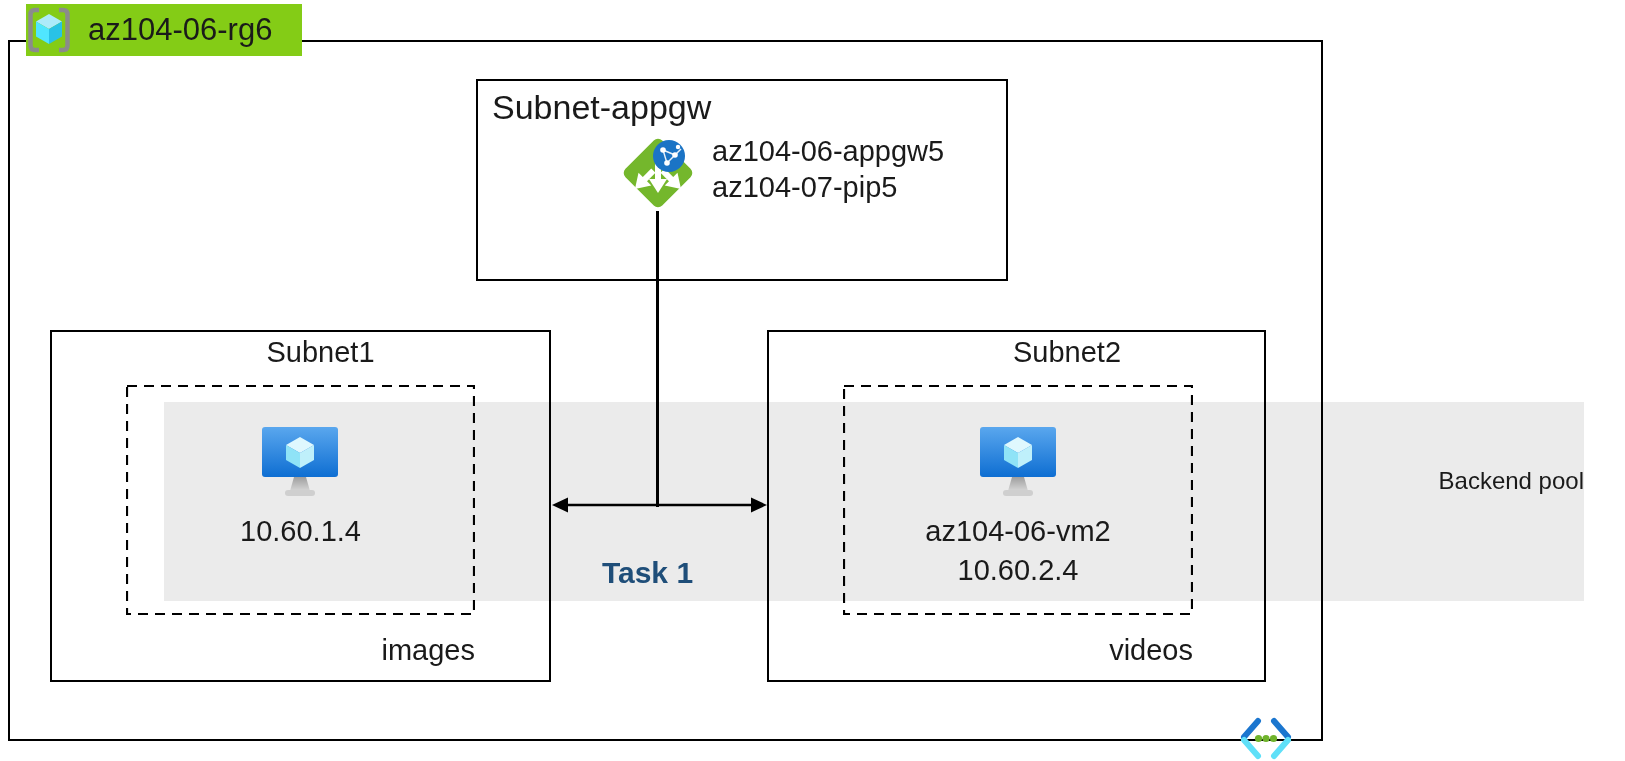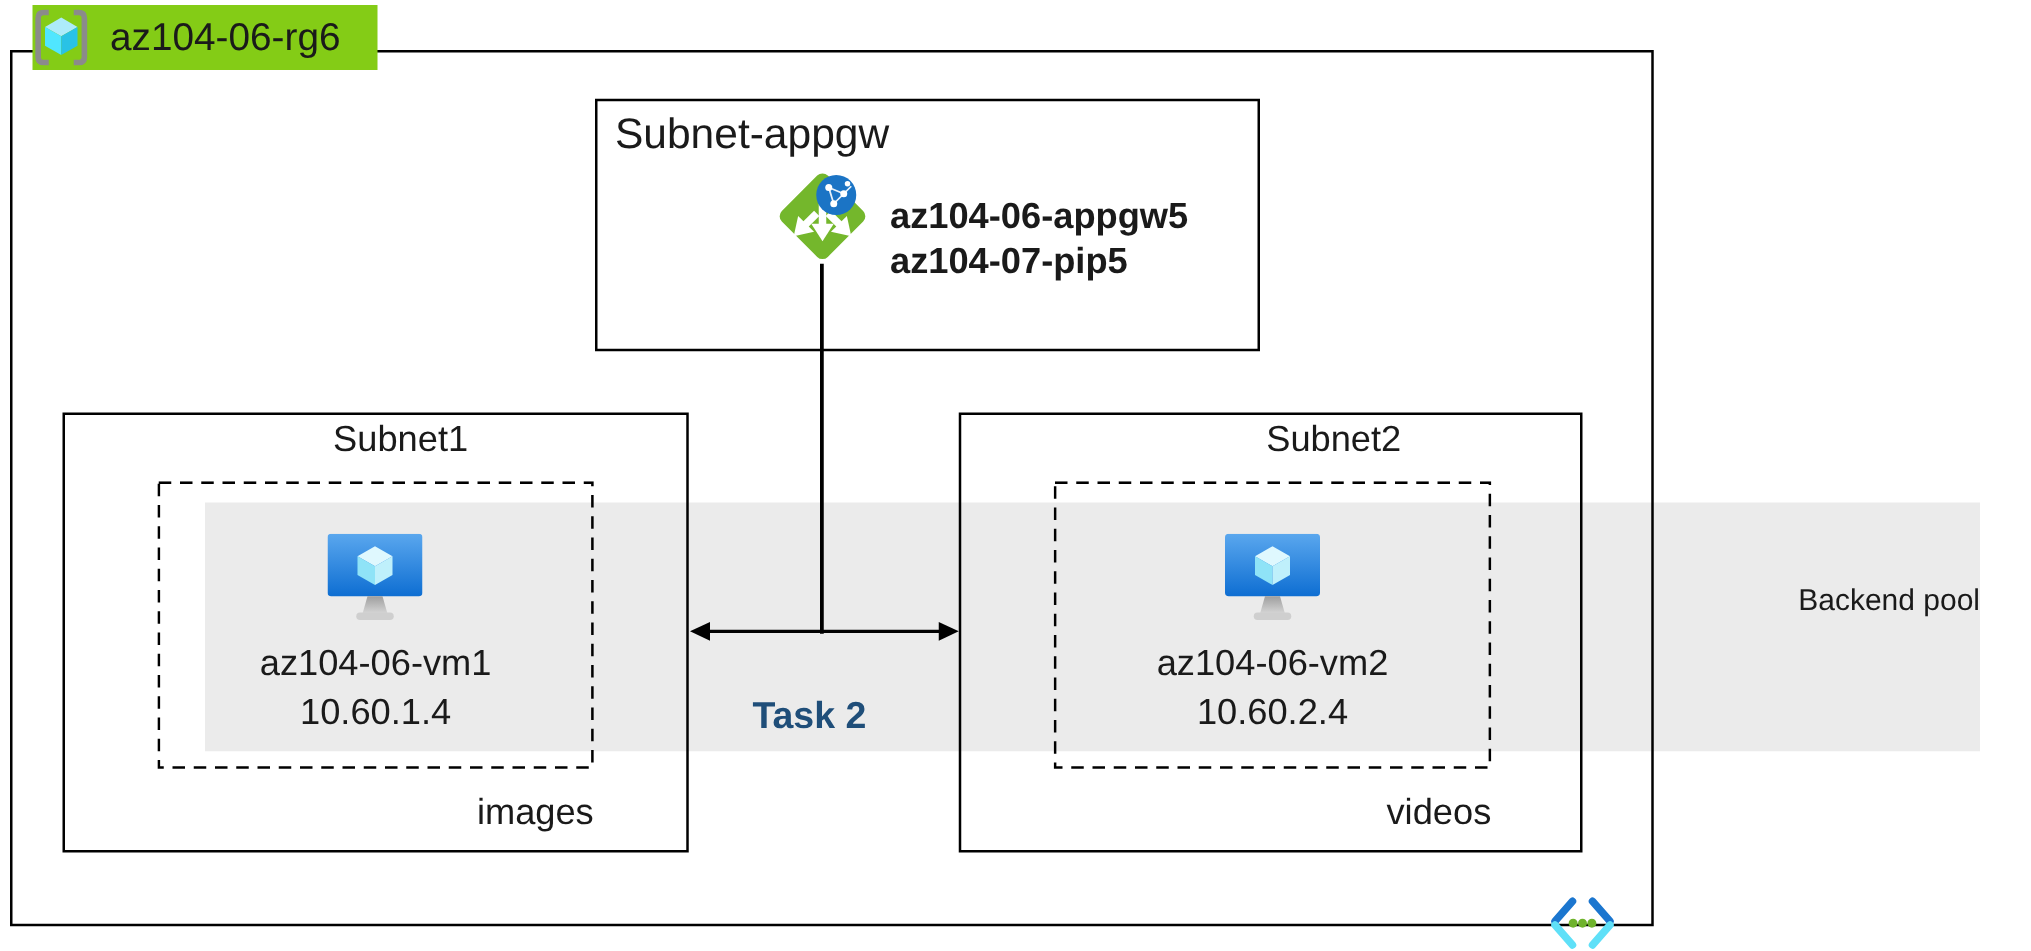--- a/index.html
+++ b/index.html
@@ -36,21 +36,21 @@
   .subnet-title{top:336px;}
   #subnet1-title{left:50px;width:541px;}
   #subnet2-title{left:778px;width:578px;}
   .vm-text{text-align:center;font-size:29px;line-height:39px;z-index:3;}
   #vm1-text{left:126px;width:349px;top:512px;}
   #vm2-text{left:843px;width:350px;top:512px;}
   .caption{text-align:right;font-size:29px;z-index:3;}
   #subnet1-caption{left:126px;width:349px;top:634px;}
   #subnet2-caption{left:843px;width:350px;top:634px;}
   #appgw-text{
-    left:712px;top:155px;font-size:29px;line-height:36px;z-index:3;white-space:nowrap;font-weight:bold;
+    left:712px;top:133px;font-size:29px;line-height:36px;z-index:3;white-space:nowrap;
   }
   #backend-label{
     left:1330px;top:467px;width:254px;text-align:right;
     font-size:24px;z-index:3;white-space:nowrap;
   }
   #task-label{
     left:575px;top:556px;width:145px;text-align:center;
     font-size:30px;font-weight:bold;color:#1F4E79;z-index:3;
   }
   
@@ -121,21 +121,21 @@
   </div>
 
   <div id="appgw-connector" class="abs"></div>
 
   <svg class="abs z3" style="left:551px;top:493px;" width="217" height="24" viewBox="0 0 217 24">
     <line x1="12" y1="12" x2="205" y2="12" stroke="#000" stroke-width="2.6"></line>
     <polygon points="1,12 17,4.5 17,19.5" fill="#000"></polygon>
     <polygon points="216,12 200,4.5 200,19.5" fill="#000"></polygon>
   </svg>
 
-  <div id="task-label" class="abs">Task 2</div>
+  <div id="task-label" class="abs">Task 1</div>
 
   <div id="subnet1-box" class="abs solid-box"></div>
   <div id="subnet1-title" class="abs box-title subnet-title">Subnet1</div>
   <svg class="abs z3" style="left:126px;top:385px;" width="349" height="230" viewBox="0 0 349 230">
     <rect x="1" y="1" width="347" height="228" fill="none" stroke="#000" stroke-width="2.2" stroke-dasharray="10 7"></rect>
   </svg>
   <svg class="abs z3" style="left:262px;top:427px;" width="76" height="73" viewBox="0 0 76 73">
     <defs>
       <linearGradient id="vmscr1" x1="0" y1="0" x2="0" y2="1">
         <stop offset="0" stop-color="#5AA7EE"></stop>
@@ -147,21 +147,20 @@
       </linearGradient>
     </defs>
     <rect x="0" y="0" width="76" height="50" rx="3" fill="url(#vmscr1)"></rect>
     <polygon points="38,10 52,18 38,26 24,18" fill="#DFF8FE"></polygon>
     <polygon points="24,18 38,26 38,41 24,33" fill="#8FE3F7"></polygon>
     <polygon points="52,18 38,26 38,41 52,33" fill="#BFF0FB"></polygon>
     <polygon points="32,50 44,50 48,64 28,64" fill="url(#vmstand1)"></polygon>
     <rect x="23" y="63" width="30" height="6" rx="3" fill="#CFCFCF"></rect>
   </svg>
   <div id="vm1-text" class="abs vm-text">
-    <div>az104-06-vm1</div>
     <div>10.60.1.4</div>
   </div>
   <div id="subnet1-caption" class="abs caption">images</div>
 
   <div id="subnet2-box" class="abs solid-box"></div>
   <div id="subnet2-title" class="abs box-title subnet-title">Subnet2</div>
   <svg class="abs z3" style="left:843px;top:385px;" width="350" height="230" viewBox="0 0 350 230">
     <rect x="1" y="1" width="348" height="228" fill="none" stroke="#000" stroke-width="2.2" stroke-dasharray="10 7"></rect>
   </svg>
   <svg class="abs z3" style="left:980px;top:427px;" width="76" height="73" viewBox="0 0 76 73">

